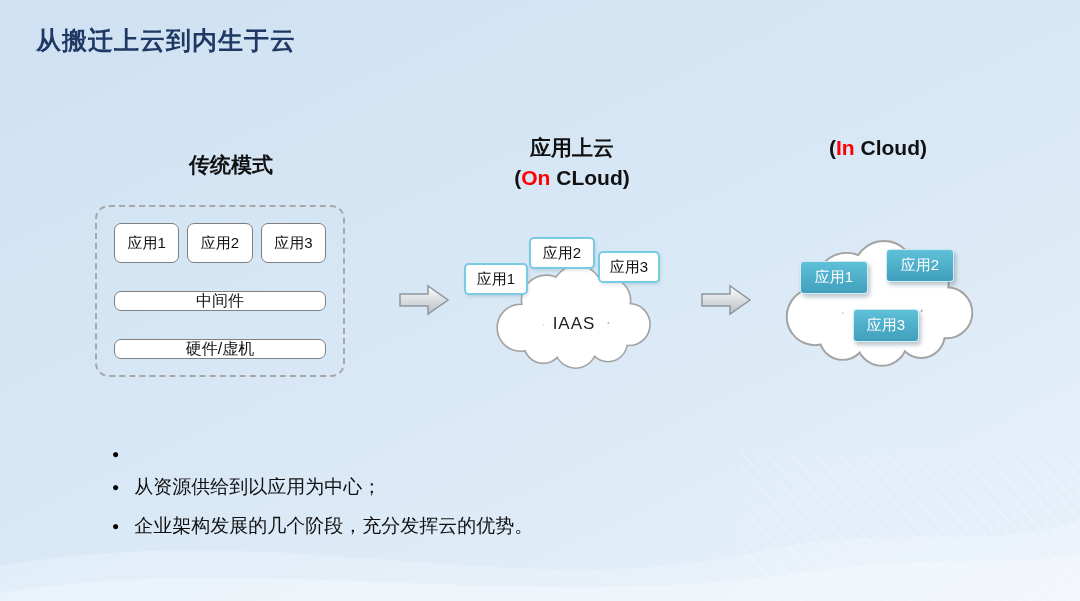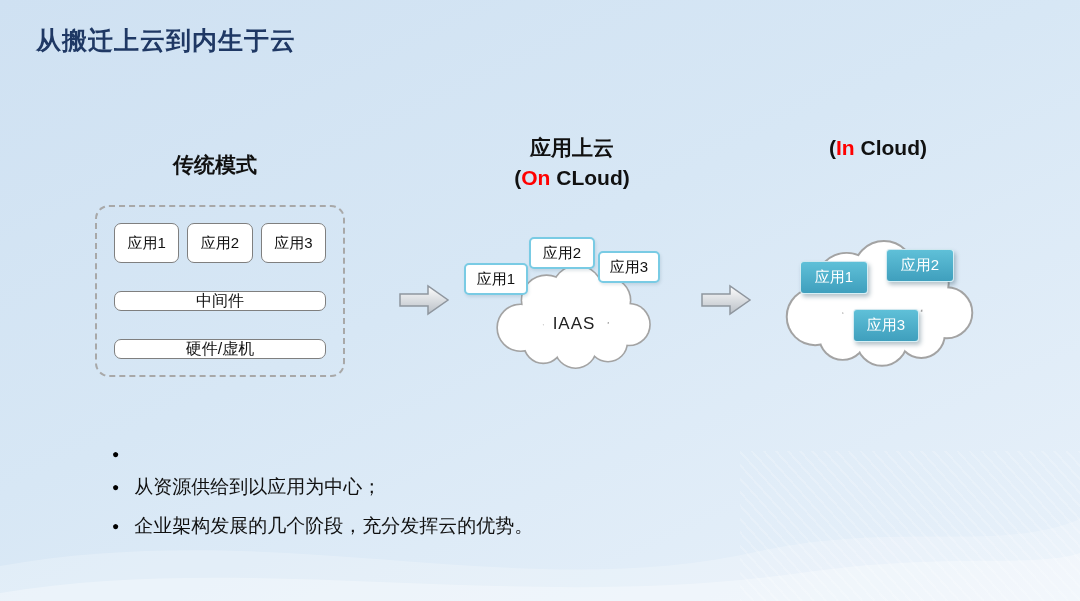--- a/index.html
+++ b/index.html
@@ -15,21 +15,21 @@
     position:absolute;right:0;bottom:0;width:340px;height:150px;opacity:.35;
     background:repeating-linear-gradient(48deg,rgba(255,255,255,.55) 0 2px,rgba(255,255,255,0) 2px 9px);
     pointer-events:none;
   }
   .title{
     position:absolute;left:36px;top:24px;
     font-size:25px;font-weight:bold;color:#1F3864;letter-spacing:1px;
   }
   
   .stage-header{position:absolute;text-align:center;font-weight:bold;color:#111;line-height:30px;}
-  .h1-trad{left:90px;top:150px;width:250px;font-size:21px;}
+  .h1-trad{left:106px;top:150px;width:250px;font-size:21px;}
   .h2-oncloud{left:472px;top:133px;width:200px;font-size:21px;}
   .h3-incloud{left:778px;top:133px;width:200px;font-size:21px;}
   .red{color:#FF0000;}
   
   .trad-box{
     position:absolute;left:95px;top:205px;width:250px;height:172px;
     box-sizing:border-box;border:2px dashed #a8a8a8;border-radius:14px;
     padding:16px 17px;display:flex;flex-direction:column;justify-content:space-between;
   }
   .trad-row{display:flex;gap:8px;height:40px;}

